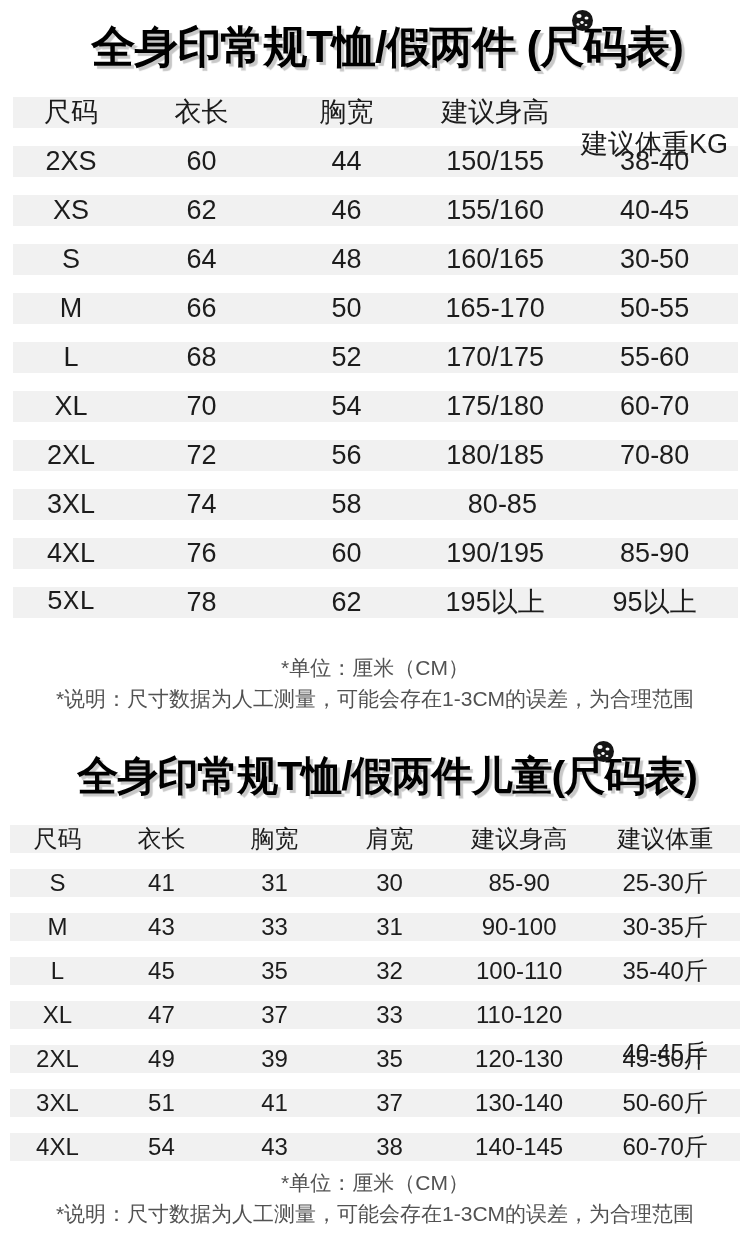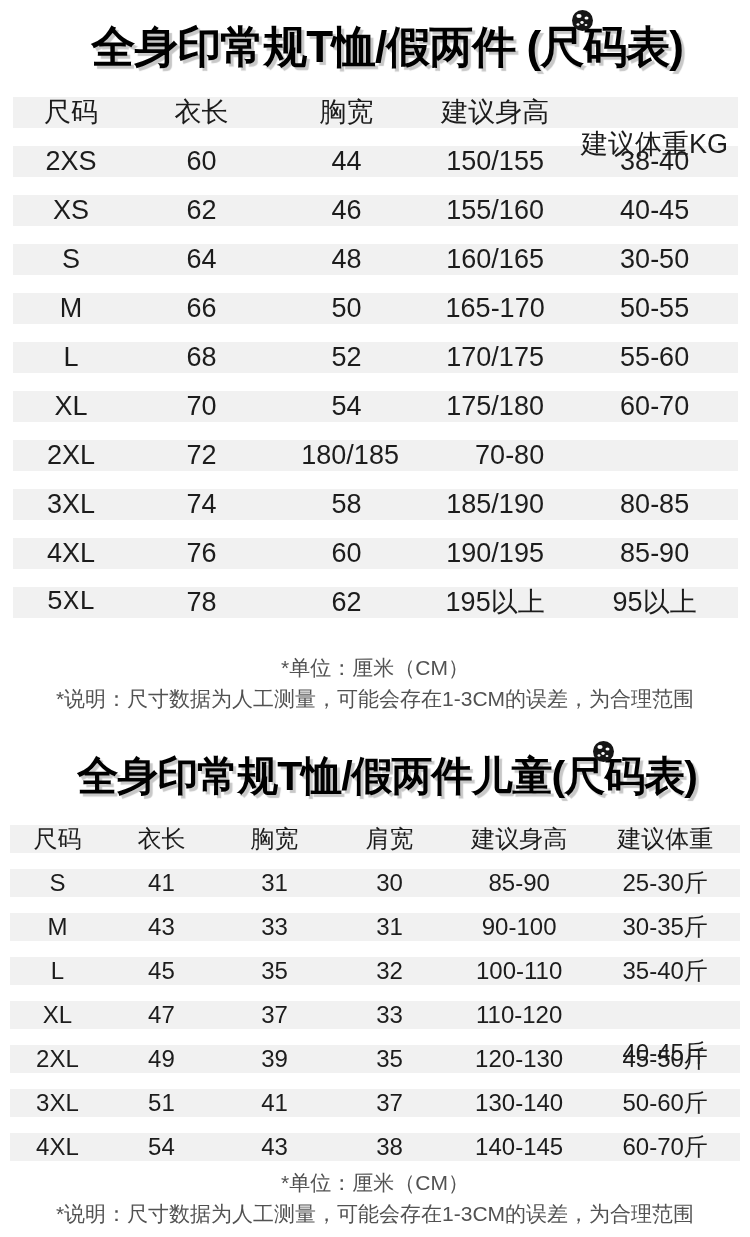--- a/index.html
+++ b/index.html
@@ -119,28 +119,28 @@
       <div class="row">
         <div class="cell" style="width: 16%;">XL</div>
         <div class="cell" style="width: 20%;">70</div>
         <div class="cell" style="width: 20%;">54</div>
         <div class="cell" style="width: 21%;">175/180</div>
         <div class="cell" style="width: 23%;">60-70</div>
       </div>
       <div class="row">
         <div class="cell" style="width: 16%;">2XL</div>
         <div class="cell" style="width: 20%;">72</div>
+        <div class="cell" style="width: 20%;">56</div>
         <div class="cell" style="width: 21%;">180/185</div>
         <div class="cell" style="width: 23%;">70-80</div>
       </div>
       <div class="row">
         <div class="cell" style="width: 16%;">3XL</div>
         <div class="cell" style="width: 20%;">74</div>
         <div class="cell" style="width: 20%;">58</div>
-        <div class="cell" style="width: 21%;">185/190</div>
         <div class="cell" style="width: 23%;">80-85</div>
       </div>
       <div class="row">
         <div class="cell" style="width: 16%;">4XL</div>
         <div class="cell" style="width: 20%;">76</div>
         <div class="cell" style="width: 20%;">60</div>
         <div class="cell" style="width: 21%;">190/195</div>
         <div class="cell" style="width: 23%;">85-90</div>
       </div>
       <div class="row">

